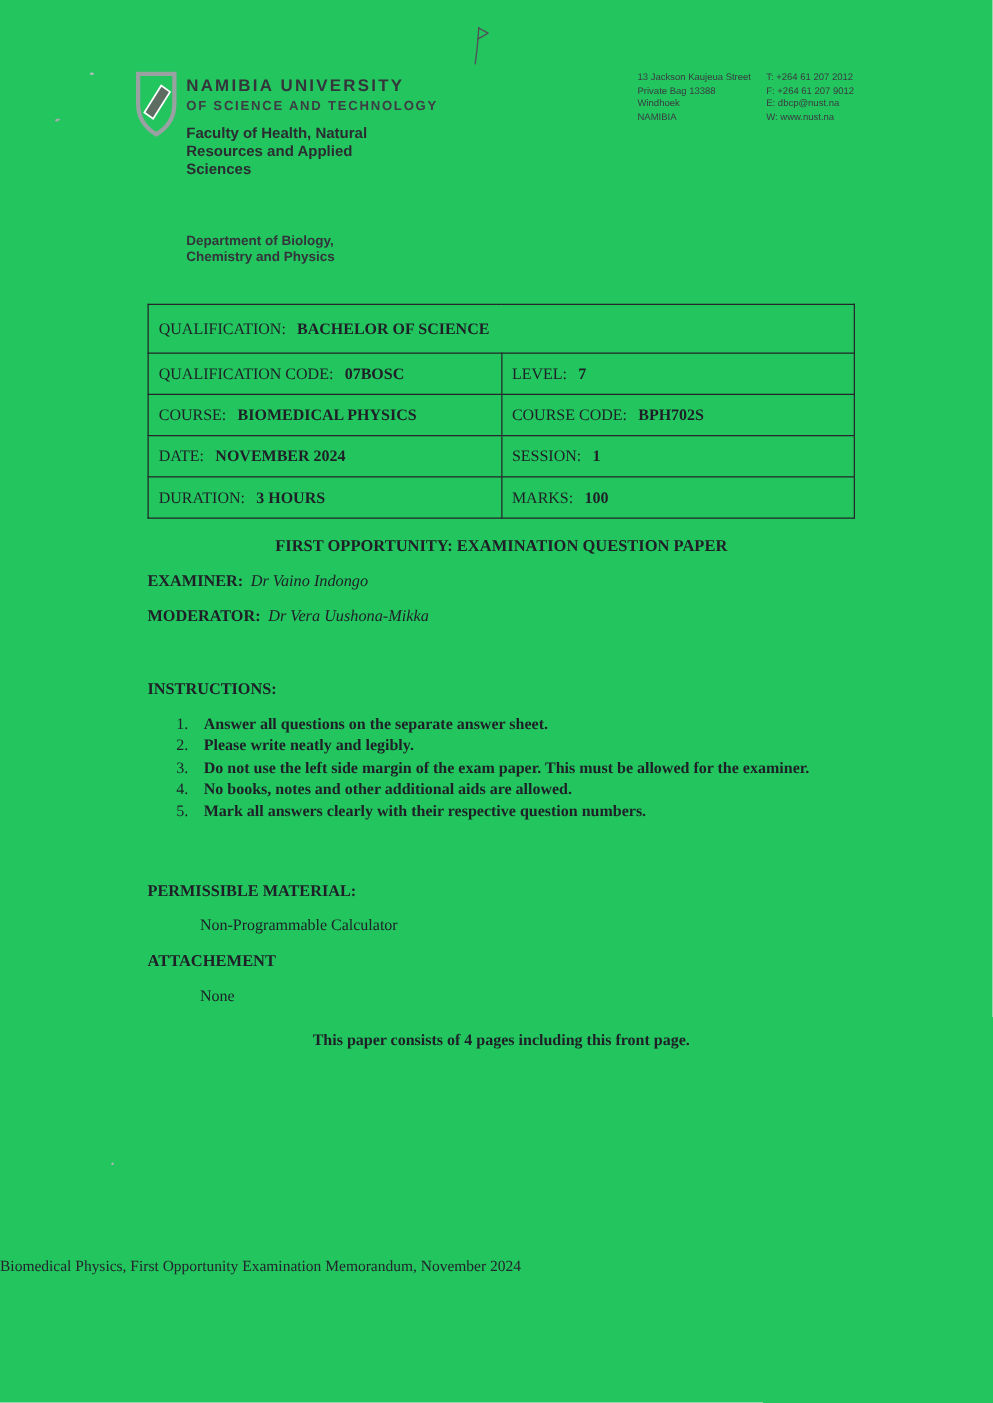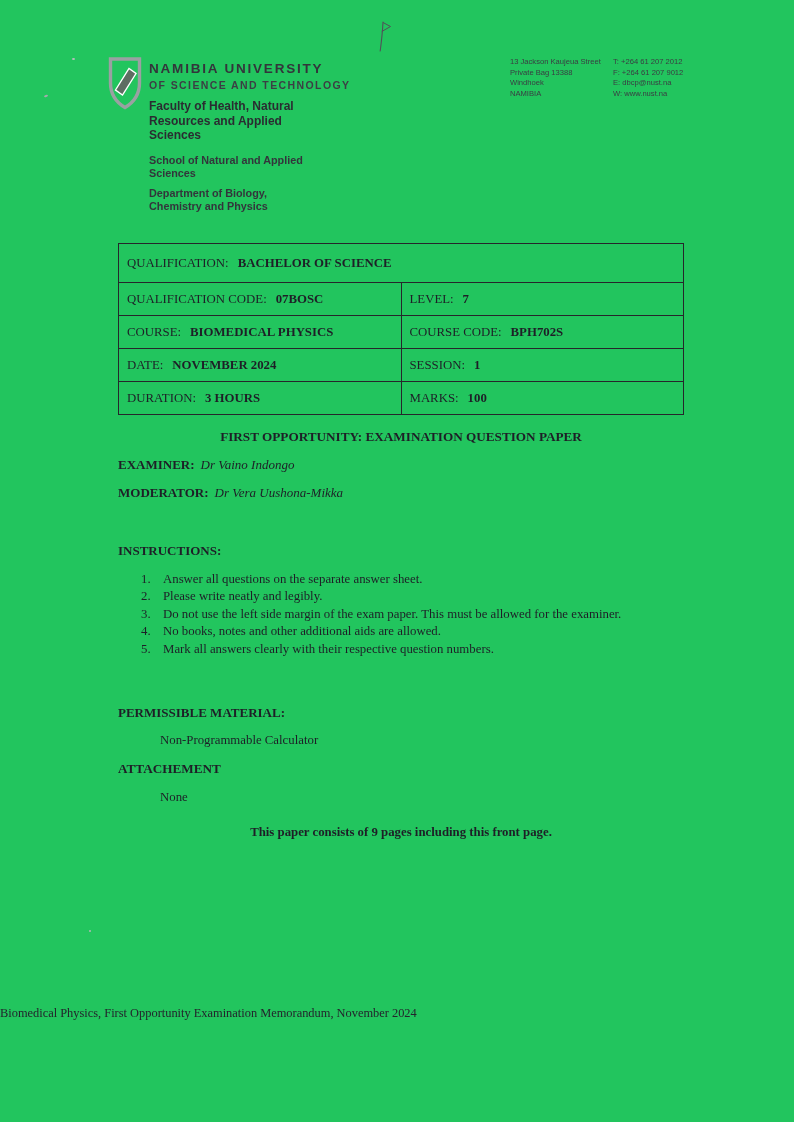--- a/index.html
+++ b/index.html
@@ -47,21 +47,21 @@
   .person .who{font-weight:bold;}
   .person .name{font-style:italic;margin-left:6px;}
   .examiner{top:457px;}
   .moderator{top:485px;}
   .sec-head{position:absolute;left:118px;font-weight:bold;font-size:13px;}
   .instructions-head{top:543px;}
   .instr-list{position:absolute;left:141px;top:571px;width:528px;
     font-size:12.8px;line-height:17.4px;}
   .instr-item{display:flex;}
   .instr-item .num{width:22px;flex:0 0 22px;}
-  .instr-item .txt{flex:1;}
+  .instr-item .txt{flex:1;font-weight:bold;}
   .permissible-head{top:705px;}
   .indent-item{position:absolute;left:160px;font-size:12.8px;}
   .calc{top:733px;}
   .attachment-head{top:761px;font-size:13.2px;}
   .none{top:790px;}
   .pages-note{position:absolute;left:118px;top:825px;width:566px;
     text-align:center;font-weight:bold;font-size:12.8px;}
   .footer{position:absolute;left:0;top:1006px;width:794px;
     text-align:left;font-size:12.4px;color:#23242c;}
   
@@ -92,21 +92,20 @@
       <path d="M9.5 34 L23 12.5 L30 17.5 L16.5 39 Z" fill="#5e6d62" stroke="#ffffff" stroke-width="1.4"></path>
     </svg>
   </div>
 
   <div class="uni-name sans">
     <div class="l1">NAMIBIA UNIVERSITY</div>
     <div class="l2">OF SCIENCE AND TECHNOLOGY</div>
   </div>
 
   <div class="faculty sans">Faculty of Health, Natural Resources and Applied Sciences</div>
-  <div class="school sans">School of Natural and Applied Sciences</div>
   <div class="dept sans">Department of Biology, Chemistry and Physics</div>
 
   <div class="addr sans">
     <div class="col1">
       <div>13 Jackson Kaujeua Street</div>
       <div>Private Bag 13388</div>
       <div>Windhoek</div>
       <div>NAMIBIA</div>
     </div>
     <div class="col2">
@@ -190,17 +189,17 @@
       <span class="num">5.</span>
         <span class="txt">Mark all answers clearly with their respective question numbers.</span>
     </div>
   </div>
 
   <div class="sec-head permissible-head">PERMISSIBLE MATERIAL:</div>
   <div class="indent-item calc">Non-Programmable Calculator</div>
   <div class="sec-head attachment-head">ATTACHEMENT</div>
   <div class="indent-item none">None</div>
 
-  <div class="pages-note">This paper consists of 9 pages including this front page.</div>
+  <div class="pages-note">This paper consists of 4 pages including this front page.</div>
 
   <div class="footer">Biomedical Physics, First Opportunity Examination Memorandum, November 2024</div>
 
 </div>
 
 </body></html>

